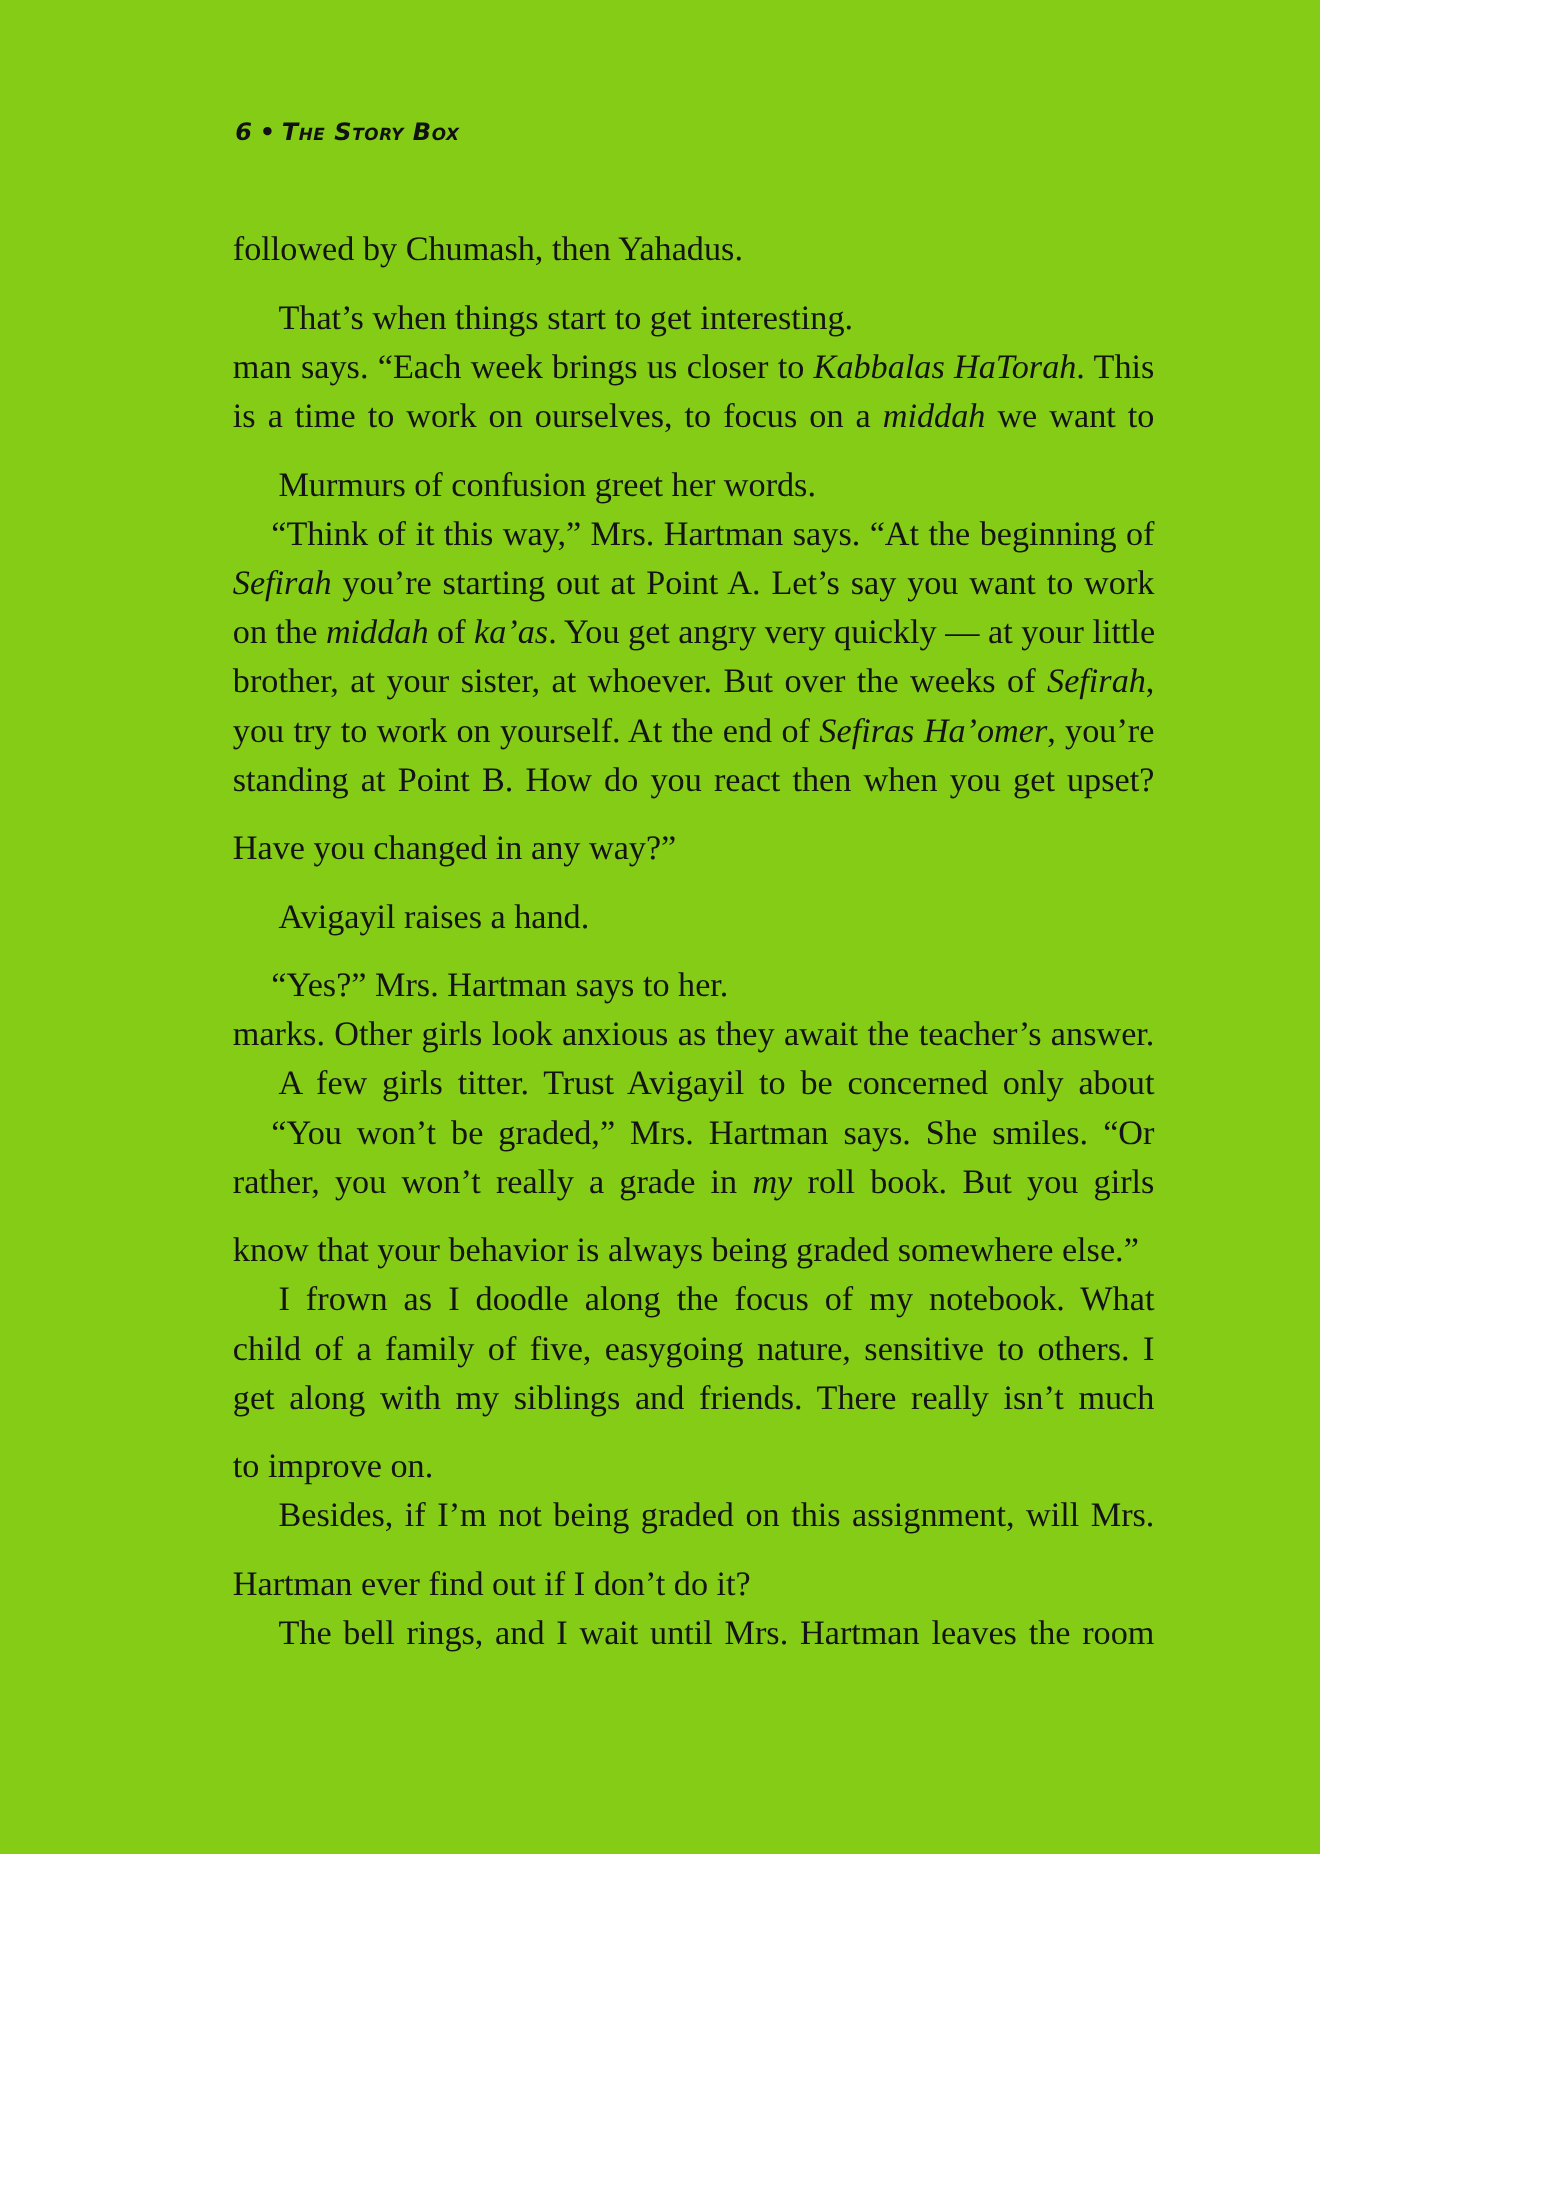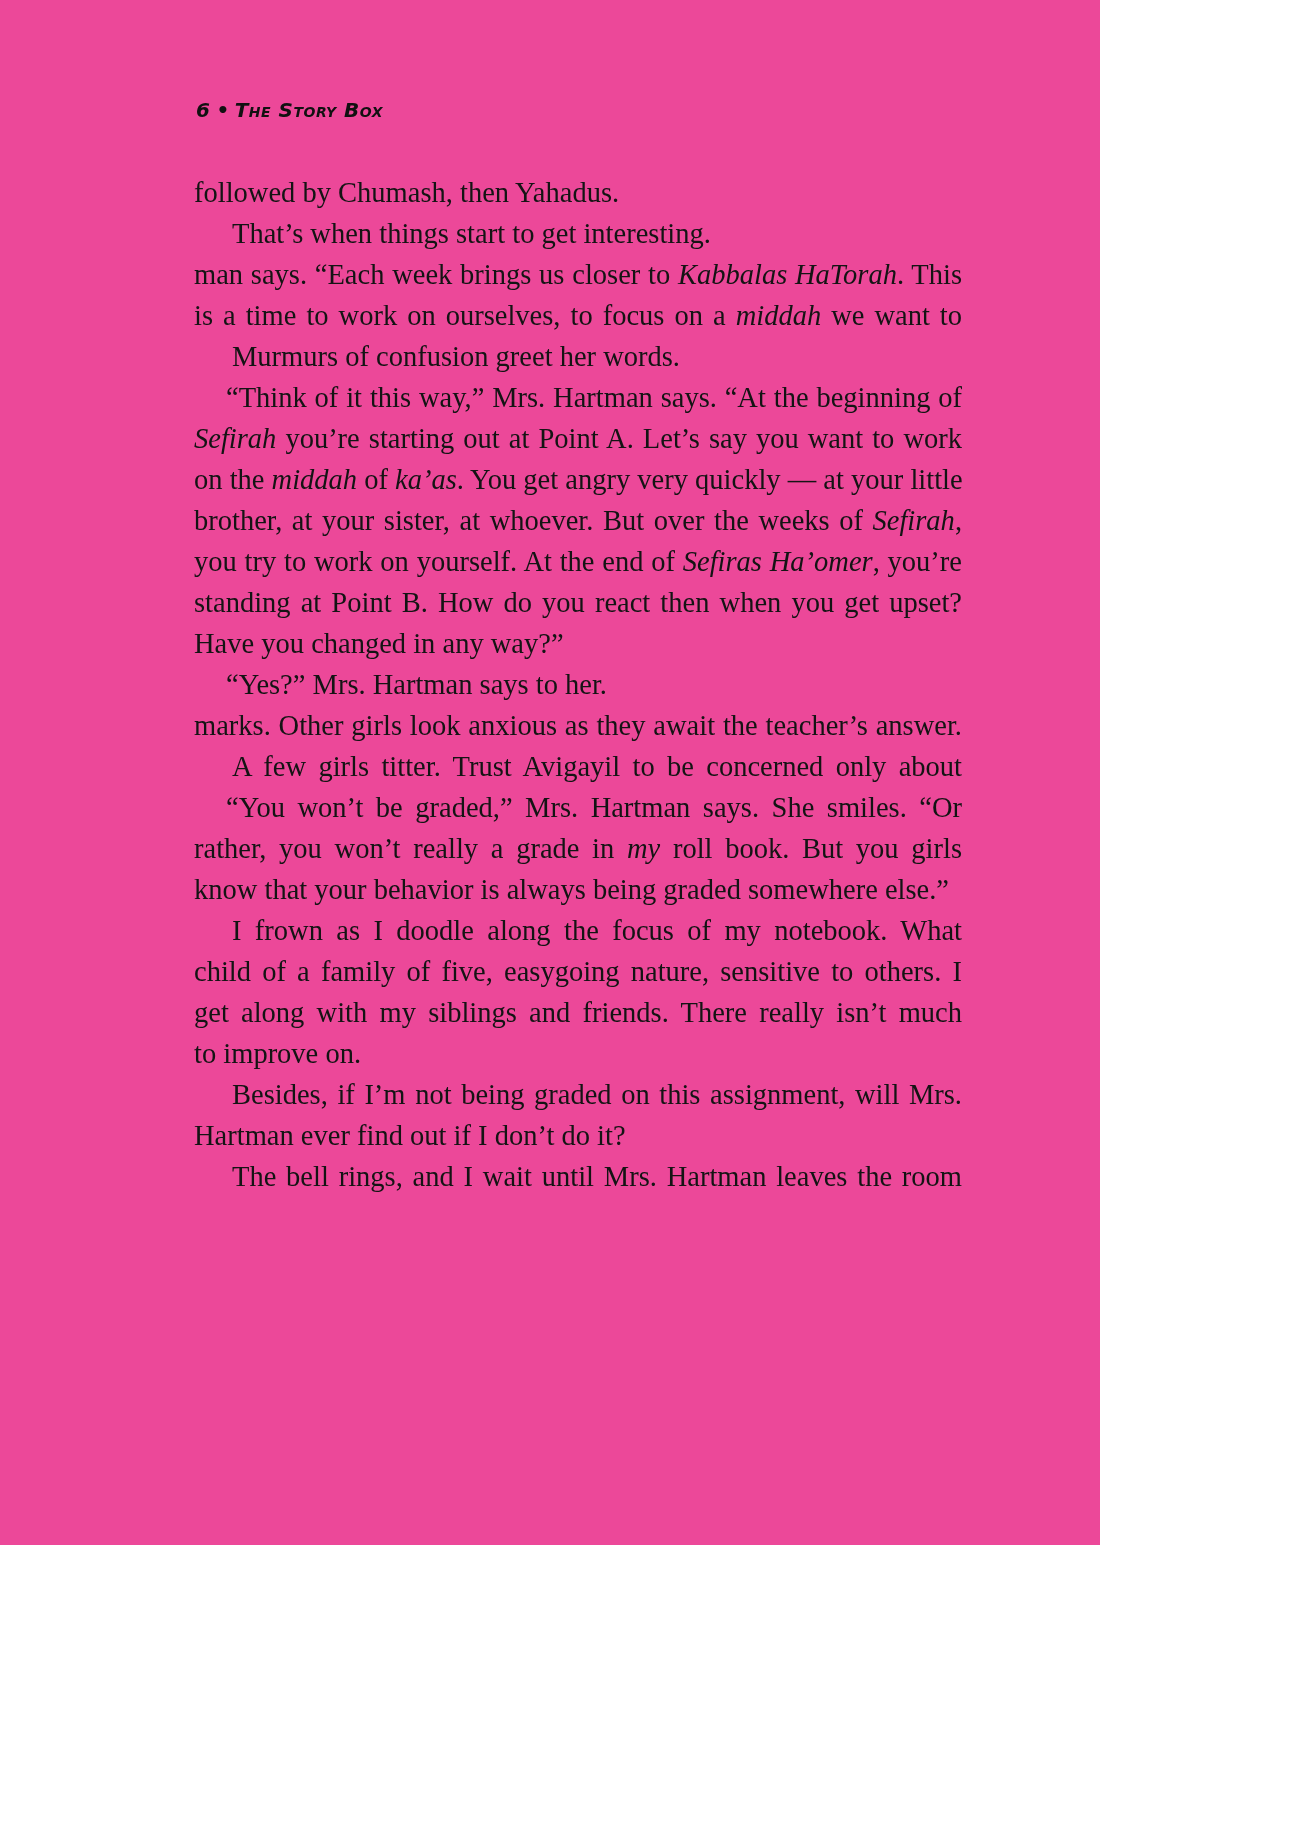--- a/index.html
+++ b/index.html
@@ -1,33 +1,33 @@
 <!DOCTYPE html>
 <html><head>
 <meta charset="utf-8">
 <style>
   html, body { margin: 0; padding: 0; background: #ffffff; }
   body { width: 1100px; height: 1545px; position: relative; overflow: hidden; }
-  .page { position: absolute; left: 0; top: 0; width: 1100px; height: 1545px; background: #ec4899; }
+  .page { position: absolute; left: 0; top: 0; width: 1100px; height: 1545px; background: #84cc16; }
   .running-head {
     position: absolute; left: 196px; top: 98px;
     font-family: "DejaVu Sans", sans-serif;
     font-size: 20px; font-style: italic; font-weight: bold;
     color: #111; letter-spacing: 0.5px;
     font-variant: small-caps;
   }
   .running-head .pnum { margin-right: 4px; }
   .running-head .bullet { margin: 0 5px 0 2px; }
   .text-block {
     position: absolute; left: 194px; top: 172px; width: 768px;
     font-family: "Liberation Serif", serif;
     font-size: 28.5px; line-height: 41px; color: #141414;
   }
   .line { white-space: nowrap; height: 41px; text-align: justify; text-align-last: justify; }
-  .line.last { text-align-last: left; }
+  .line.last { text-align-last: left; margin-top: 16px; }
   .line.indent { padding-left: 38px; }
   .line.indent-q { padding-left: 32px; }
   i { font-style: italic; }
 </style>
 </head>
 <body>
 
 <div class="page">
   <div class="running-head">
     <span class="pnum">6</span><span class="bullet">•</span><span>The Story Box</span>
@@ -38,20 +38,21 @@
       <div class="line"><span>man says. “Each week brings us closer to </span><i>Kabbalas HaTorah</i><span>. This</span></div>
       <div class="line"><span>is a time to work on ourselves, to focus on a </span><i>middah</i><span> we want to</span></div>
       <div class="line indent last"><span>Murmurs of confusion greet her words.</span></div>
       <div class="line indent-q"><span>“Think of it this way,” Mrs. Hartman says. “At the beginning of</span></div>
       <div class="line"><i>Sefirah</i><span> you’re starting out at Point A. Let’s say you want to work</span></div>
       <div class="line"><span>on the </span><i>middah</i><span> of </span><i>ka’as</i><span>. You get angry very quickly — at your little</span></div>
       <div class="line"><span>brother, at your sister, at whoever. But over the weeks of </span><i>Sefirah</i><span>,</span></div>
       <div class="line"><span>you try to work on yourself. At the end of </span><i>Sefiras Ha’omer</i><span>, you’re</span></div>
       <div class="line"><span>standing at Point B. How do you react then when you get upset?</span></div>
       <div class="line last"><span>Have you changed in any way?”</span></div>
+      <div class="line indent last"><span>Avigayil raises a hand.</span></div>
       <div class="line indent-q last"><span>“Yes?” Mrs. Hartman says to her.</span></div>
       <div class="line"><span>marks. Other girls look anxious as they await the teacher’s answer.</span></div>
       <div class="line indent"><span>A few girls titter. Trust Avigayil to be concerned only about</span></div>
       <div class="line indent-q"><span>“You won’t be graded,” Mrs. Hartman says. She smiles. “Or</span></div>
       <div class="line"><span>rather, you won’t really a grade in </span><i>my</i><span> roll book. But you girls</span></div>
       <div class="line last"><span>know that your behavior is always being graded somewhere else.”</span></div>
       <div class="line indent"><span>I frown as I doodle along the focus of my notebook. What</span></div>
       <div class="line"><span>child of a family of five, easygoing nature, sensitive to others. I</span></div>
       <div class="line"><span>get along with my siblings and friends. There really isn’t much</span></div>
       <div class="line last"><span>to improve on.</span></div>

